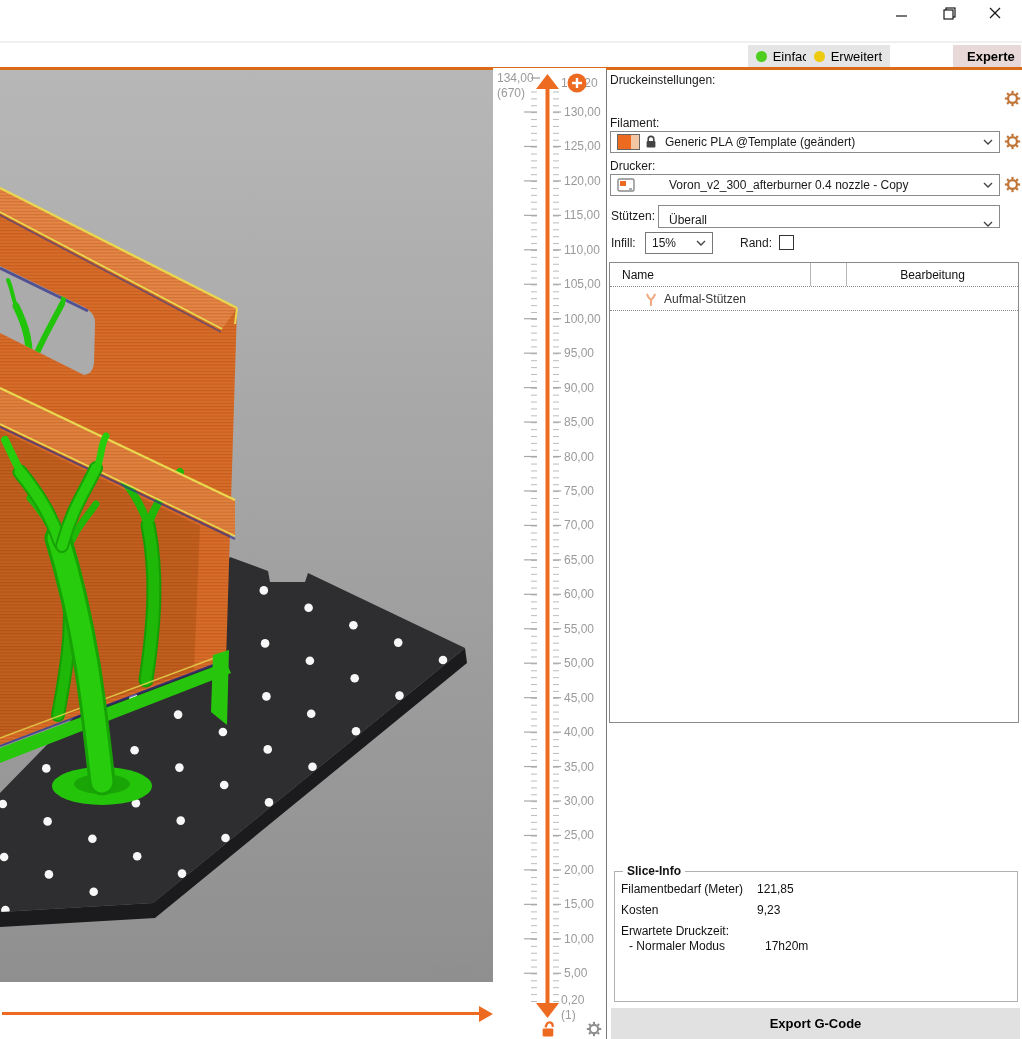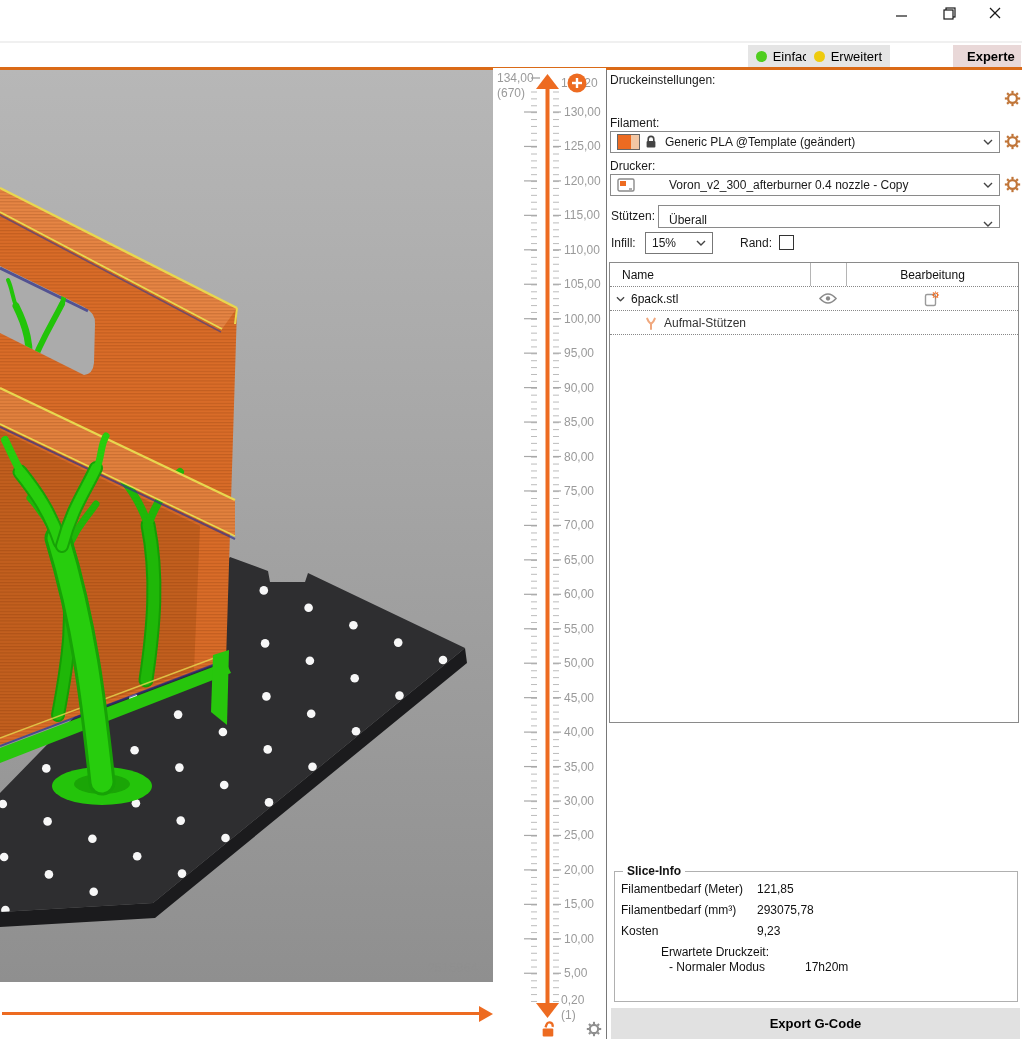--- a/index.html
+++ b/index.html
@@ -44,21 +44,21 @@
   #objlist .hdr .c3{flex:1;border-left:1px solid #b5b5b5;height:100%;display:flex;align-items:center;justify-content:center;}
   .orow{display:flex;height:23px;align-items:center;border-top:1px dotted #888;font-size:12px;color:#111;}
   .orow.last{border-bottom:1px dotted #888;}
   .orow .c1{width:200px;display:flex;align-items:center;box-sizing:border-box;}
   .orow .c2{width:35px;display:flex;justify-content:center;}
   .orow .c3{flex:1;display:flex;justify-content:center;}
   
   #slice-info{left:5px;top:794px;width:404px;height:138px;border:1px solid #b0b0b0;box-sizing:border-box;padding:4px 0 0 6px;}
   #slice-info legend{font-size:12px;font-weight:bold;color:#111;padding:0 4px;margin-left:2px;margin-top:36px;}
   .si-row{display:flex;height:21px;align-items:flex-start;font-size:12px;color:#111;}
-  .si-row.compact{height:15px;margin-left:40px;}
+  .si-row.compact{height:15px;}
   .si-row.indent .si-label{padding-left:8px;}
   .si-label{width:136px;}
   
   #export-btn{left:4px;top:938px;width:409px;height:31px;background:#e1e1e1;display:flex;align-items:center;justify-content:center;font-size:13px;font-weight:bold;color:#000;cursor:default;}
   svg{display:block;}
   text{font-family:"Liberation Sans",sans-serif;}
 </style>
 </head>
 <body>
 <div id="app">
@@ -720,61 +720,38 @@
   </div>
   <div class="plabel" style="left:133px;top:166px;">Rand:</div>
   <div class="checkbox" style="left:172px;top:165px;"></div>
 
   <div class="abs" id="objlist">
     <div class="hdr">
       <div class="c1">Name</div>
       <div class="c2"></div>
       <div class="c3">Bearbeitung</div>
     </div>
-    <div class="orow">
-      <div class="c1">
-        <svg width="9" height="6" viewBox="0 0 10 6" style="margin:0 6px 0 6px;">
-              <use href="#icon-chevron"></use>
-            </svg>
-        <span>6pack.stl</span>
-      </div>
-      <div class="c2">
-        <svg width="18" height="11" viewBox="0 0 20 12" style="color:#8a8a8a;">
-              <use href="#icon-eye"></use>
-            </svg>
-      </div>
-      <div class="c3">
-        <svg width="16" height="16" viewBox="0 0 16 16">
-          <rect x="1.5" y="3.5" width="10" height="11" rx="1.5" fill="none" stroke="#9a9a9a" stroke-width="1.4"></rect>
-          <use href="#icon-gear" x="7.5" y="0" width="8" height="8" color="#ED6B21"></use>
-        </svg>
-      </div>
-    </div>
     <div class="orow last">
       <div class="c1" style="padding-left:34px;">
         <svg width="14" height="14" viewBox="0 0 14 14" style="margin-right:6px;">
               <use href="#icon-paint-supports"></use>
             </svg>
         <span style="color:#333;">Aufmal-Stützen</span>
       </div>
       <div class="c2"></div>
       <div class="c3"></div>
     </div>
   </div>
 
   <fieldset class="abs" id="slice-info">
     <legend>Slice-Info</legend>
     <div id="slice-rows">
           <div class="si-row">
       <span class="si-label">Filamentbedarf (Meter)</span>
       <span class="si-value">121,85</span>
-    </div>
-          <div class="si-row">
-      <span class="si-label">Filamentbedarf (mm³)</span>
-      <span class="si-value">293075,78</span>
     </div>
           <div class="si-row">
       <span class="si-label">Kosten</span>
       <span class="si-value">9,23</span>
     </div>
           <div class="si-row compact">
       <span class="si-label">Erwartete Druckzeit:</span>
       <span class="si-value"></span>
     </div>
           <div class="si-row compact indent">

